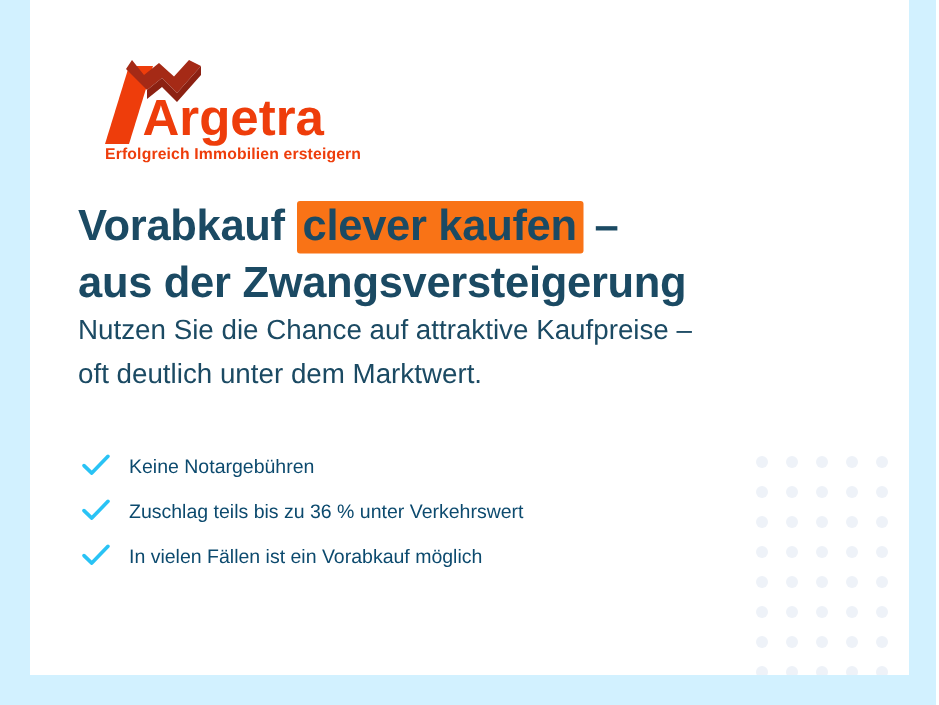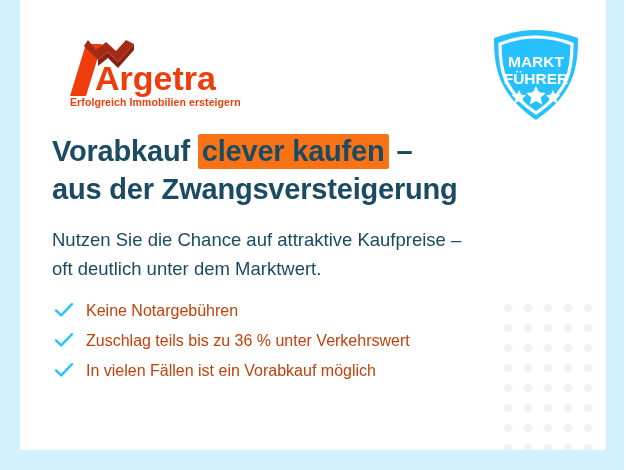--- a/index.html
+++ b/index.html
@@ -91,21 +91,21 @@
     padding: 1px 4px 2px 4px;
     border-radius: 2px;
     box-decoration-break: clone;
     -webkit-box-decoration-break: clone;
   }
 
   
   .subhead {
     position: absolute;
     left: 32px;
-    top: 225px;
+    top: 205px;
     width: 500px;
     margin: 0;
     font-size: 18.5px;
     line-height: 29px;
     font-weight: normal;
     color: #1b4a63;
     z-index: 2;
   }
 
   
@@ -125,23 +125,23 @@
   }
   .benefit .check {
     flex: 0 0 32px;
     display: flex;
     align-items: center;
     justify-content: flex-start;
     line-height: 0;
   }
   .benefit .check svg { display: block; }
   .benefit .txt {
-    font-size: 16px;
+    font-size: 13px;
     line-height: 19px;
-    color: #c2410c;
+    color: #0c4a6e;
     white-space: nowrap;
   }
 </style>
 </head>
 <body>
 
 <div class="banner">
   <div class="banner-inner">
 
     <div class="dot-grid" id="dotGrid">
@@ -194,35 +194,20 @@
           <path d="M14 58 L30 6 L46 6 L30 58 Z" fill="#ee3d0b"></path>
 
           <path d="M28 8 L42 22 L52 14 L62 24 L78 6 L70 2 L60 13 L50 4 L40 12 L32 2 Z" fill="#a52a16"></path>
           <path d="M42 22 L52 14 L62 24 L78 6 L78 12 L62 30 L52 20 L42 28 Z" fill="#8c2112"></path>
         </g>
         <text x="39" y="52" font-family="'Liberation Sans', sans-serif" font-size="34" font-weight="bold" fill="#ee3d0b">Argetra</text>
         <text x="14" y="68" font-family="'Liberation Sans', sans-serif" font-size="10.5" font-weight="bold" fill="#ee3d0b" letter-spacing="0.1">Erfolgreich Immobilien ersteigern</text>
       </svg>
     </div>
 
-    <div class="badge">
-      <svg width="96" height="96" viewBox="0 0 96 96" xmlns="http://www.w3.org/2000/svg" aria-hidden="true">
-        <g>
-          <path d="M48 2 C64 2 78 6 90 10 C90 40 86 66 48 92 C10 66 6 40 6 10 C18 6 32 2 48 2 Z" fill="#27c0ff"></path>
-          <path d="M48 9 C62 9 74 12 84 16 C84 41 81 63 48 85 C15 63 12 41 12 16 C22 12 34 9 48 9 Z" fill="none" stroke="#ffffff" stroke-width="3.2"></path>
-        </g>
-        <text x="48" y="39" text-anchor="middle" font-family="'Liberation Sans', sans-serif" font-size="15.5" font-weight="bold" fill="#ffffff">MARKT</text>
-        <text x="48" y="56" text-anchor="middle" font-family="'Liberation Sans', sans-serif" font-size="15.5" font-weight="bold" fill="#ffffff">FÜHRER</text>
-        <g fill="#ffffff">
-          <polygon points="31,62 33.2,66.6 38.2,67.2 34.5,70.6 35.5,75.6 31,73.1 26.5,75.6 27.5,70.6 23.8,67.2 28.8,66.6"></polygon>
-          <polygon points="48,58 51,64.2 57.8,65 52.8,69.6 54.2,76.4 48,73 41.8,76.4 43.2,69.6 38.2,65 45,64.2"></polygon>
-          <polygon points="65,62 67.2,66.6 72.2,67.2 68.5,70.6 69.5,75.6 65,73.1 60.5,75.6 61.5,70.6 57.8,67.2 62.8,66.6"></polygon>
-        </g>
-      </svg>
-    </div>
 
     <h1 class="headline">
       <span>Vorabkauf </span><span class="hl">clever kaufen</span><span> –</span><br>
       <span>aus der Zwangsversteigerung</span>
     </h1>
 
     <p class="subhead">
       <span>Nutzen Sie die Chance auf attraktive Kaufpreise –</span><br>
       <span>oft deutlich unter dem Marktwert.</span>
     </p>

